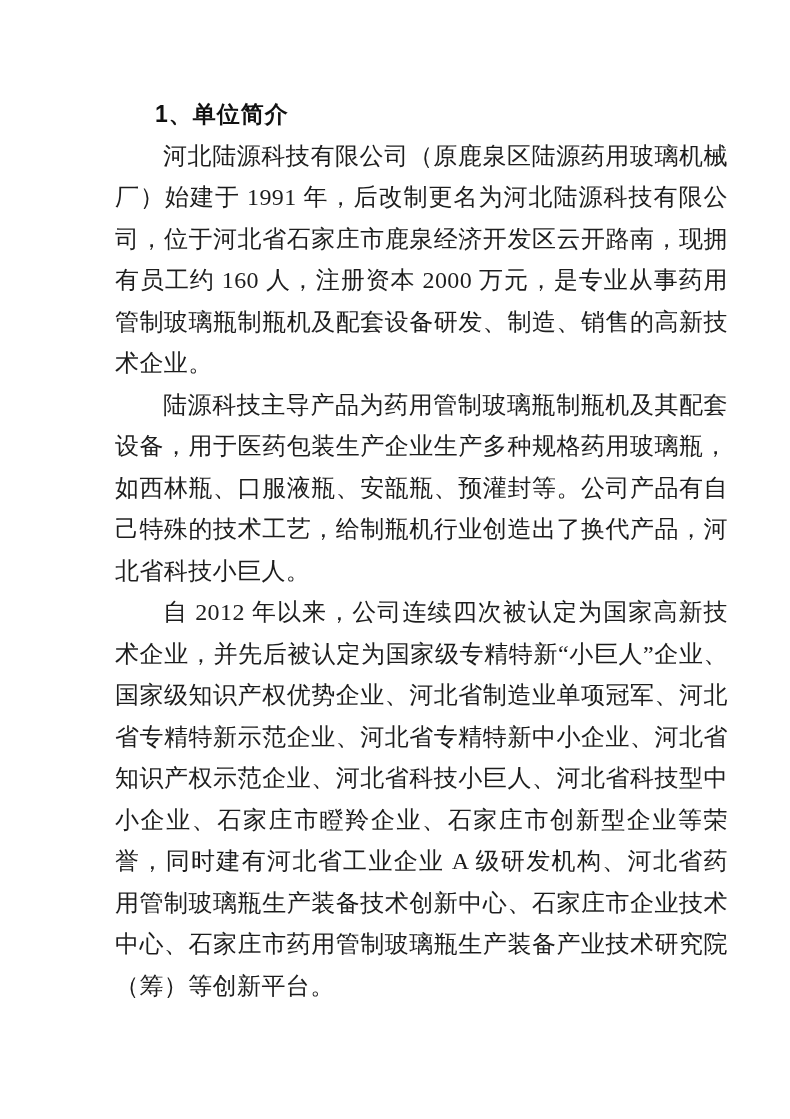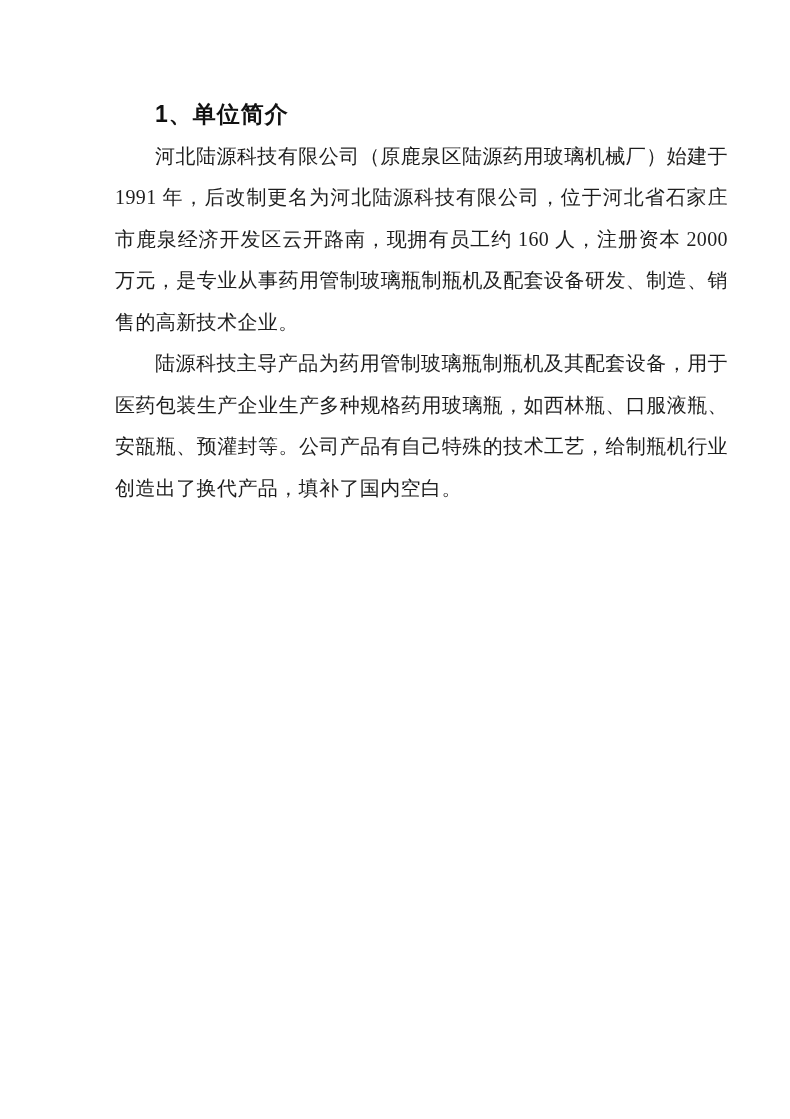--- a/index.html
+++ b/index.html
@@ -25,35 +25,36 @@
     font-weight: 700;
     font-size: 23px;
     line-height: 41.5px;
     text-indent: 40px;
     margin: 0;
     color: #111111;
     letter-spacing: 1px;
   }
   .body-paragraph {
     font-family: "Liberation Serif", "DejaVu Serif", serif;
-    font-size: 20px;
+    font-size: 24px;
     line-height: 41.5px;
     text-indent: 2em;
     text-align: justify;
     text-justify: inter-character;
     margin: 0;
     color: #1d1d1d;
     letter-spacing: 0.4px;
   }
 </style>
 </head>
 <body>
 
 <div class="page">
 
   <section>
     <h2 class="section-heading">1、单位简介</h2>
     <p class="body-paragraph">河北陆源科技有限公司（原鹿泉区陆源药用玻璃机械厂）始建于 1991 年，后改制更名为河北陆源科技有限公司，位于河北省石家庄市鹿泉经济开发区云开路南，现拥有员工约 160 人，注册资本 2000 万元，是专业从事药用管制玻璃瓶制瓶机及配套设备研发、制造、销售的高新技术企业。</p>
-    <p class="body-paragraph">陆源科技主导产品为药用管制玻璃瓶制瓶机及其配套设备，用于医药包装生产企业生产多种规格药用玻璃瓶，如西林瓶、口服液瓶、安瓿瓶、预灌封等。公司产品有自己特殊的技术工艺，给制瓶机行业创造出了换代产品，填补了国内空白。</p>
+    <p class="body-paragraph">陆源科技主导产品为药用管制玻璃瓶制瓶机及其配套设备，用于医药包装生产企业生产多种规格药用玻璃瓶，如西林瓶、口服液瓶、安瓿瓶、预灌封等。公司产品有自己特殊的技术工艺，给制瓶机行业创造出了换代产品，河北省科技小巨人。</p>
+    <p class="body-paragraph">自 2012 年以来，公司连续四次被认定为国家高新技术企业，并先后被认定为国家级专精特新“小巨人”企业、国家级知识产权优势企业、河北省制造业单项冠军、河北省专精特新示范企业、河北省专精特新中小企业、河北省知识产权示范企业、河北省科技小巨人、河北省科技型中小企业、石家庄市瞪羚企业、石家庄市创新型企业等荣誉，同时建有河北省工业企业 A 级研发机构、河北省药用管制玻璃瓶生产装备技术创新中心、石家庄市企业技术中心、石家庄市药用管制玻璃瓶生产装备产业技术研究院（筹）等创新平台。</p>
   </section>
 
 
 </div>
 
 </body></html>

